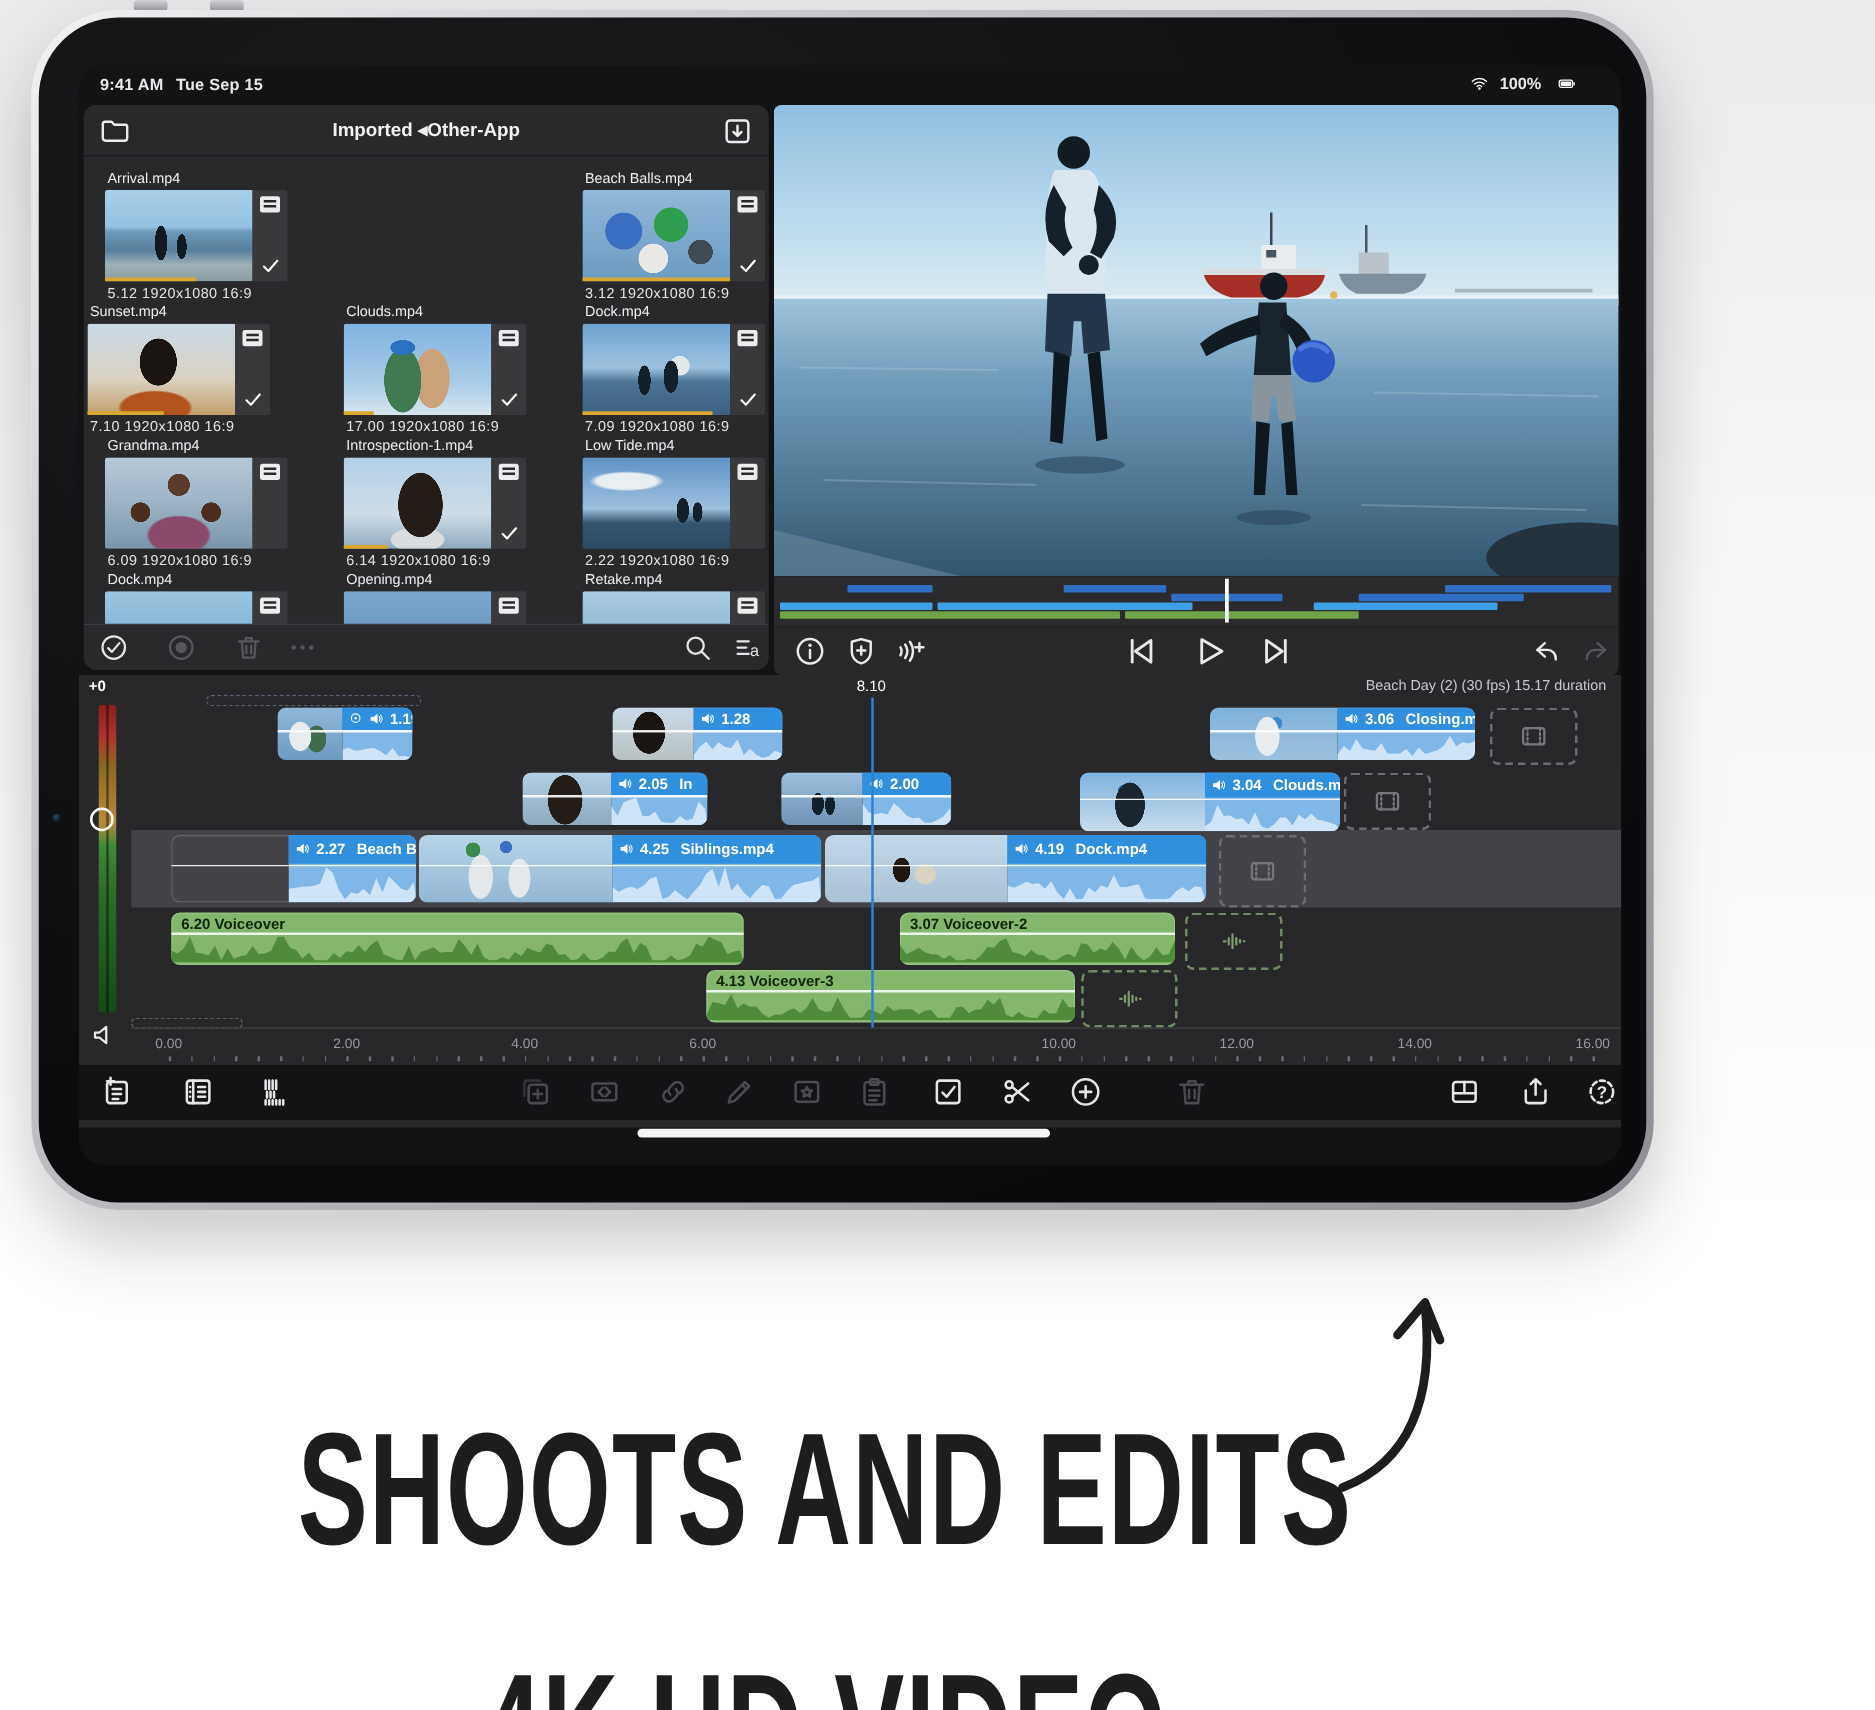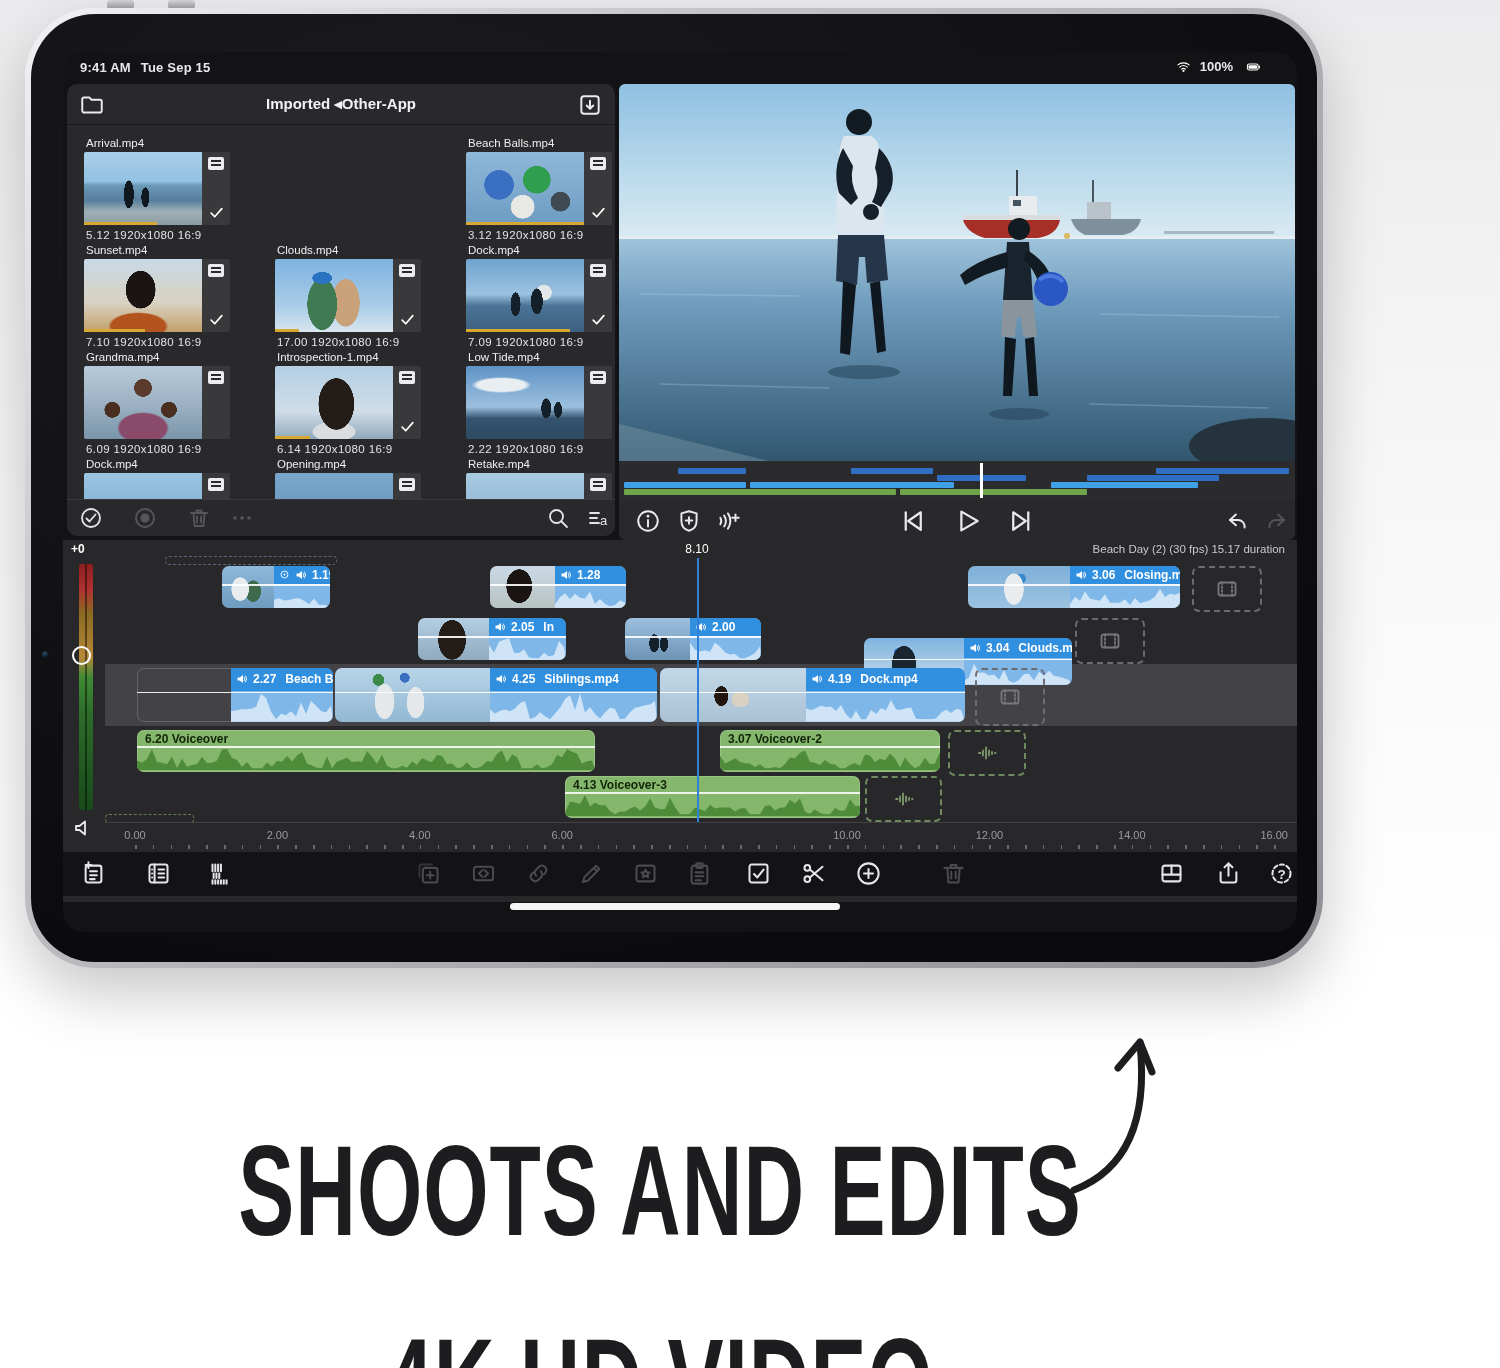--- a/index.html
+++ b/index.html
@@ -201,21 +201,21 @@
               <div class="badge-film"></div>
               <span class="ic lib-check">
                 <svg viewBox="0 0 24 24" fill="none" stroke="currentColor" stroke-width="1.8" stroke-linecap="round" stroke-linejoin="round">
                   <path d="M4.5 13l5 5L19.5 6.5" stroke-width="2.4"></path>
                 </svg>
               </span>
             </div>
           </div>
           <div class="lib-meta">3.12  1920x1080  16:9</div>
         </div>
-        <div class="lib-cell" style="left: 17px; top: 120px;">
+        <div class="lib-cell" style="left: 3px; top: 120px;">
           <div class="lib-name">Sunset.mp4</div>
           <div class="lib-thumbrow">
             <div class="lib-thumb th-sunset">
               <div class="lib-ybar" style="width: 61px;"></div>
             </div>
             <div class="lib-side">
               <div class="badge-film"></div>
               <span class="ic lib-check">
                 <svg viewBox="0 0 24 24" fill="none" stroke="currentColor" stroke-width="1.8" stroke-linecap="round" stroke-linejoin="round">
                   <path d="M4.5 13l5 5L19.5 6.5" stroke-width="2.4"></path>
@@ -621,21 +621,21 @@
                 <span>2.00</span>
               </div>
               <div class="clip-wave">
                 <svg preserveAspectRatio="none" viewBox="0 0 71 23" style="position:absolute;left:0;top:0;width:100%;height:100%">
                   <polygon fill="currentColor" points="0,23 0,5.7 5,12.7 10,14.4 15,13.3 20,14.6 25,5.5 30,9.6 35,15.1 40,17.5 45,16.9 50,21.2 55,21.2 60,18.9 65,15.9 70,9.5 71,23"></polygon>
                 </svg>
               </div>
             </div>
             <div class="vol-line"></div>
           </div>
-          <div class="clip video" style="left: 801px; width: 208px; height: 47px; margin-top: 20px;">
+          <div class="clip video" style="left: 801px; width: 208px; height: 47px;">
             <div class="clip-thumb th-cloudsTL" style="width: 100px;"></div>
             <div class="clip-body" style="left: 100px;">
               <div class="clip-label">
                 <span class="ic" style="width: 12px; height: 12px; flex: 0 0 auto; color: rgb(255, 255, 255);">
                   <svg viewBox="0 0 24 24" fill="currentColor">
                     <path d="M3 9v6h4.5L14 20V4L7.5 9z"></path>
                     <path d="M16.5 8.5a5 5 0 0 1 0 7M19 6a9 9 0 0 1 0 12" stroke="currentColor" stroke-width="1.8" fill="none" stroke-linecap="round"></path>
                   </svg>
                 </span>
                 <span>3.04</span>

